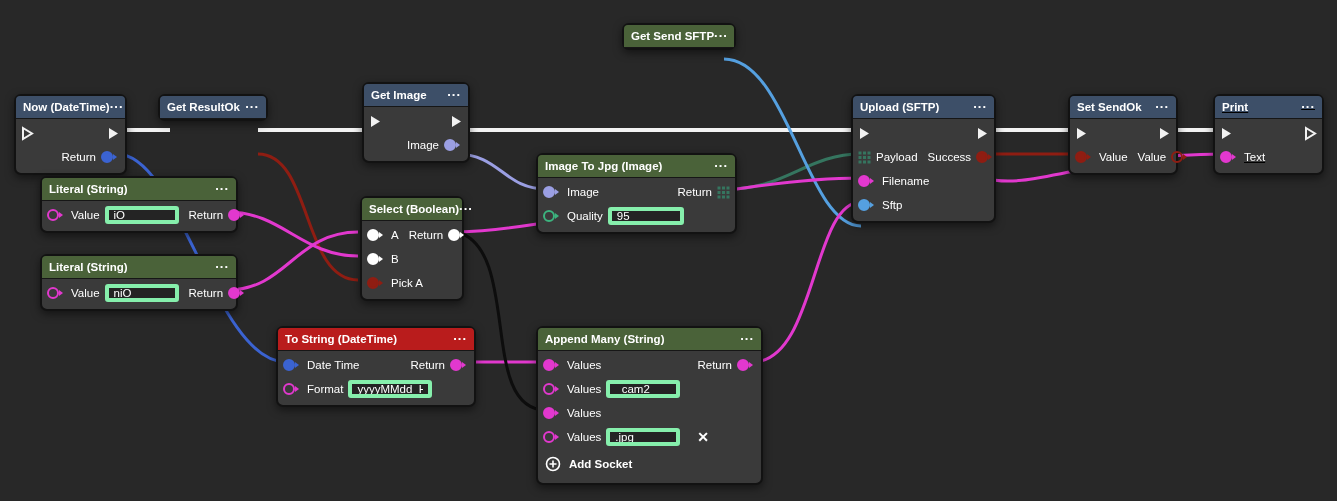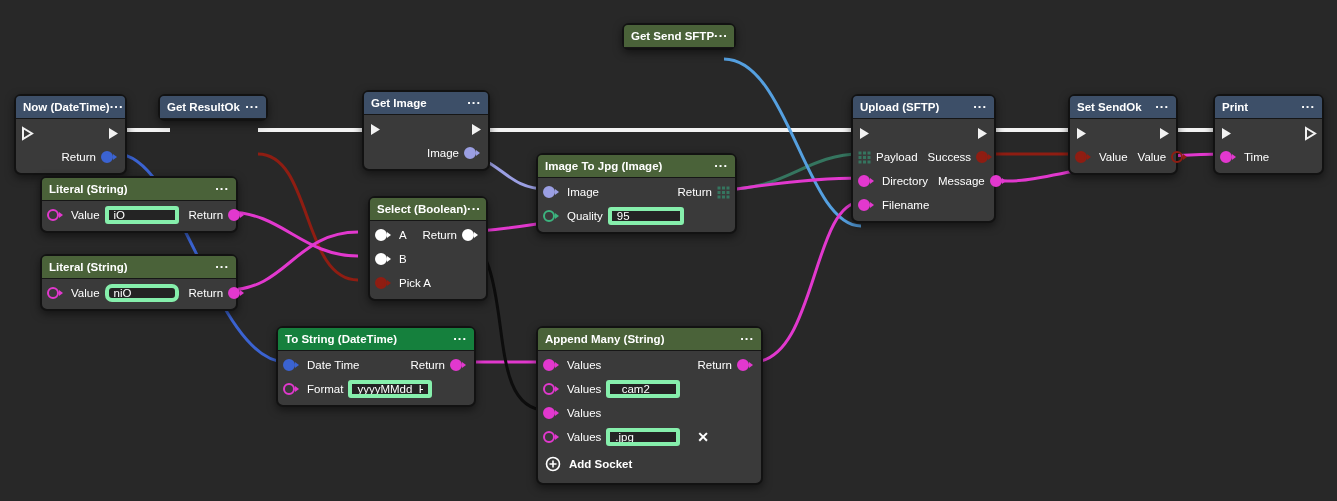--- a/index.html
+++ b/index.html
@@ -89,21 +89,21 @@
     </div>
   </div>
 
   <div class="node" style="left:158px;top:94px;width:110px;">
     <div class="titlebar" style="background-color: rgb(61, 79, 104);">
       <span class="title">Get ResultOk</span>
       <span class="menu">...</span>
     </div>
   </div>
 
-  <div class="node" style="left:362px;top:90px;width:128px;">
+  <div class="node" style="left:362px;top:82px;width:108px;">
     <div class="titlebar" style="background-color: rgb(61, 79, 104);">
       <span class="title">Get Image</span>
       <span class="menu">...</span>
     </div>
     <div class="nbody">
       <div class="row">
         <span class="ftri">
           <svg width="13" height="15" viewBox="0 0 13 15">
               <path d="M2 2 L11 7.5 L2 13 Z" fill="#f2f2f2"></path>
             </svg>
@@ -160,32 +160,32 @@
       <span class="title">Literal (String)</span>
       <span class="menu">...</span>
     </div>
     <div class="nbody">
       <div class="row">
         <span class="pin">
             <span class="pc" style="border-color: rgb(226, 56, 206);"></span>
             <span class="pn" style="border-left-color: rgb(226, 56, 206);"></span>
           </span>
         <span class="lbl">Value</span>
-        <input class="field" style="width: 74px; border-radius: 7px;" value="niO">
-        <span class="sp"></span>
-        <span class="lbl">Return</span>
-        <span class="pin">
-            <span class="pc" style="border-color: rgb(226, 56, 206); background: rgb(226, 56, 206);"></span>
-            <span class="pn" style="border-left-color: rgb(226, 56, 206);"></span>
-          </span>
-      </div>
-    </div>
-  </div>
-
-  <div class="node" style="left:368px;top:196px;width:120px;">
+        <input class="field" style="width: 74px;" value="niO">
+        <span class="sp"></span>
+        <span class="lbl">Return</span>
+        <span class="pin">
+            <span class="pc" style="border-color: rgb(226, 56, 206); background: rgb(226, 56, 206);"></span>
+            <span class="pn" style="border-left-color: rgb(226, 56, 206);"></span>
+          </span>
+      </div>
+    </div>
+  </div>
+
+  <div class="node" style="left:360px;top:196px;width:104px;">
     <div class="titlebar" style="background-color: rgb(74, 98, 57);">
       <span class="title">Select (Boolean)</span>
       <span class="menu">...</span>
     </div>
     <div class="nbody">
       <div class="row">
         <span class="pin">
             <span class="pc" style="border-color: rgb(255, 255, 255); background: rgb(255, 255, 255);"></span>
             <span class="pn" style="border-left-color: rgb(255, 255, 255);"></span>
           </span>
@@ -247,21 +247,21 @@
             <span class="pc" style="border-color: rgb(60, 179, 126);"></span>
             <span class="pn" style="border-left-color: rgb(60, 179, 126);"></span>
           </span>
         <span class="lbl">Quality</span>
         <input class="field" style="width: 76px;" value="95">
       </div>
     </div>
   </div>
 
   <div class="node" style="left:276px;top:326px;width:200px;">
-    <div class="titlebar" style="background-color: #15803d; gap: 6px;">
+    <div class="titlebar" style="background-color: #b91c1c; gap: 6px;">
       <span class="title">To String (DateTime)</span>
       <span class="menu">...</span>
     </div>
     <div class="nbody">
       <div class="row">
         <span class="pin">
             <span class="pc" style="border-color: rgb(59, 99, 209); background: rgb(59, 99, 209);"></span>
             <span class="pn" style="border-left-color: rgb(59, 99, 209);"></span>
           </span>
         <span class="lbl">Date Time</span>
@@ -377,34 +377,28 @@
         <span class="pin">
             <span class="pc" style="border-color: rgb(143, 29, 18); background: rgb(143, 29, 18);"></span>
             <span class="pn" style="border-left-color: rgb(143, 29, 18);"></span>
           </span>
       </div>
       <div class="row">
         <span class="pin">
             <span class="pc" style="border-color: rgb(226, 56, 206); background: rgb(226, 56, 206);"></span>
             <span class="pn" style="border-left-color: rgb(226, 56, 206);"></span>
           </span>
-        <span class="lbl">Directory</span>
-        <span class="sp"></span>
-        <span class="lbl">Message</span>
-        <span class="pin">
-            <span class="pc" style="border-color: rgb(226, 56, 206); background: rgb(226, 56, 206);"></span>
-            <span class="pn" style="border-left-color: rgb(226, 56, 206);"></span>
-          </span>
-      </div>
-      <div class="row">
-        <span class="pin">
-            <span class="pc" style="border-color: rgb(226, 56, 206); background: rgb(226, 56, 206);"></span>
-            <span class="pn" style="border-left-color: rgb(226, 56, 206);"></span>
-          </span>
         <span class="lbl">Filename</span>
+      </div>
+      <div class="row">
+        <span class="pin">
+            <span class="pc" style="border-color: rgb(85, 160, 224); background: rgb(85, 160, 224);"></span>
+            <span class="pn" style="border-left-color: rgb(85, 160, 224);"></span>
+          </span>
+        <span class="lbl">Sftp</span>
       </div>
     </div>
   </div>
 
   <div class="node" style="left:1068px;top:94px;width:110px;">
     <div class="titlebar" style="background-color: rgb(61, 79, 104);">
       <span class="title">Set SendOk</span>
       <span class="menu">...</span>
     </div>
     <div class="nbody">
@@ -430,21 +424,21 @@
         <span class="sp"></span>
         <span class="lbl">Value</span>
         <span class="pin">
             <span class="pc" style="border-color: rgb(143, 29, 18);"></span>
             <span class="pn" style="border-left-color: rgb(143, 29, 18);"></span>
           </span>
       </div>
     </div>
   </div>
 
-  <div class="node" style="left:1213px;top:94px;width:111px;">
+  <div class="node" style="left:1213px;top:94px;width:111px;text-decoration:underline;">
     <div class="titlebar" style="background-color: rgb(61, 79, 104);">
       <span class="title">Print</span>
       <span class="menu">...</span>
     </div>
     <div class="nbody">
       <div class="row">
         <span class="ftri">
           <svg width="13" height="15" viewBox="0 0 13 15">
               <path d="M2 2 L11 7.5 L2 13 Z" fill="#f2f2f2"></path>
             </svg>
@@ -454,18 +448,18 @@
           <svg width="13" height="15" viewBox="0 0 13 15">
               <path d="M2 2 L11 7.5 L2 13 Z" fill="none" stroke="#f2f2f2" stroke-width="2"></path>
             </svg>
           </span>
       </div>
       <div class="row">
         <span class="pin">
             <span class="pc" style="border-color: rgb(226, 56, 206); background: rgb(226, 56, 206);"></span>
             <span class="pn" style="border-left-color: rgb(226, 56, 206);"></span>
           </span>
-        <span class="lbl">Time</span>
+        <span class="lbl">Text</span>
       </div>
     </div>
   </div>
 
 </div>
 
 </body></html>

